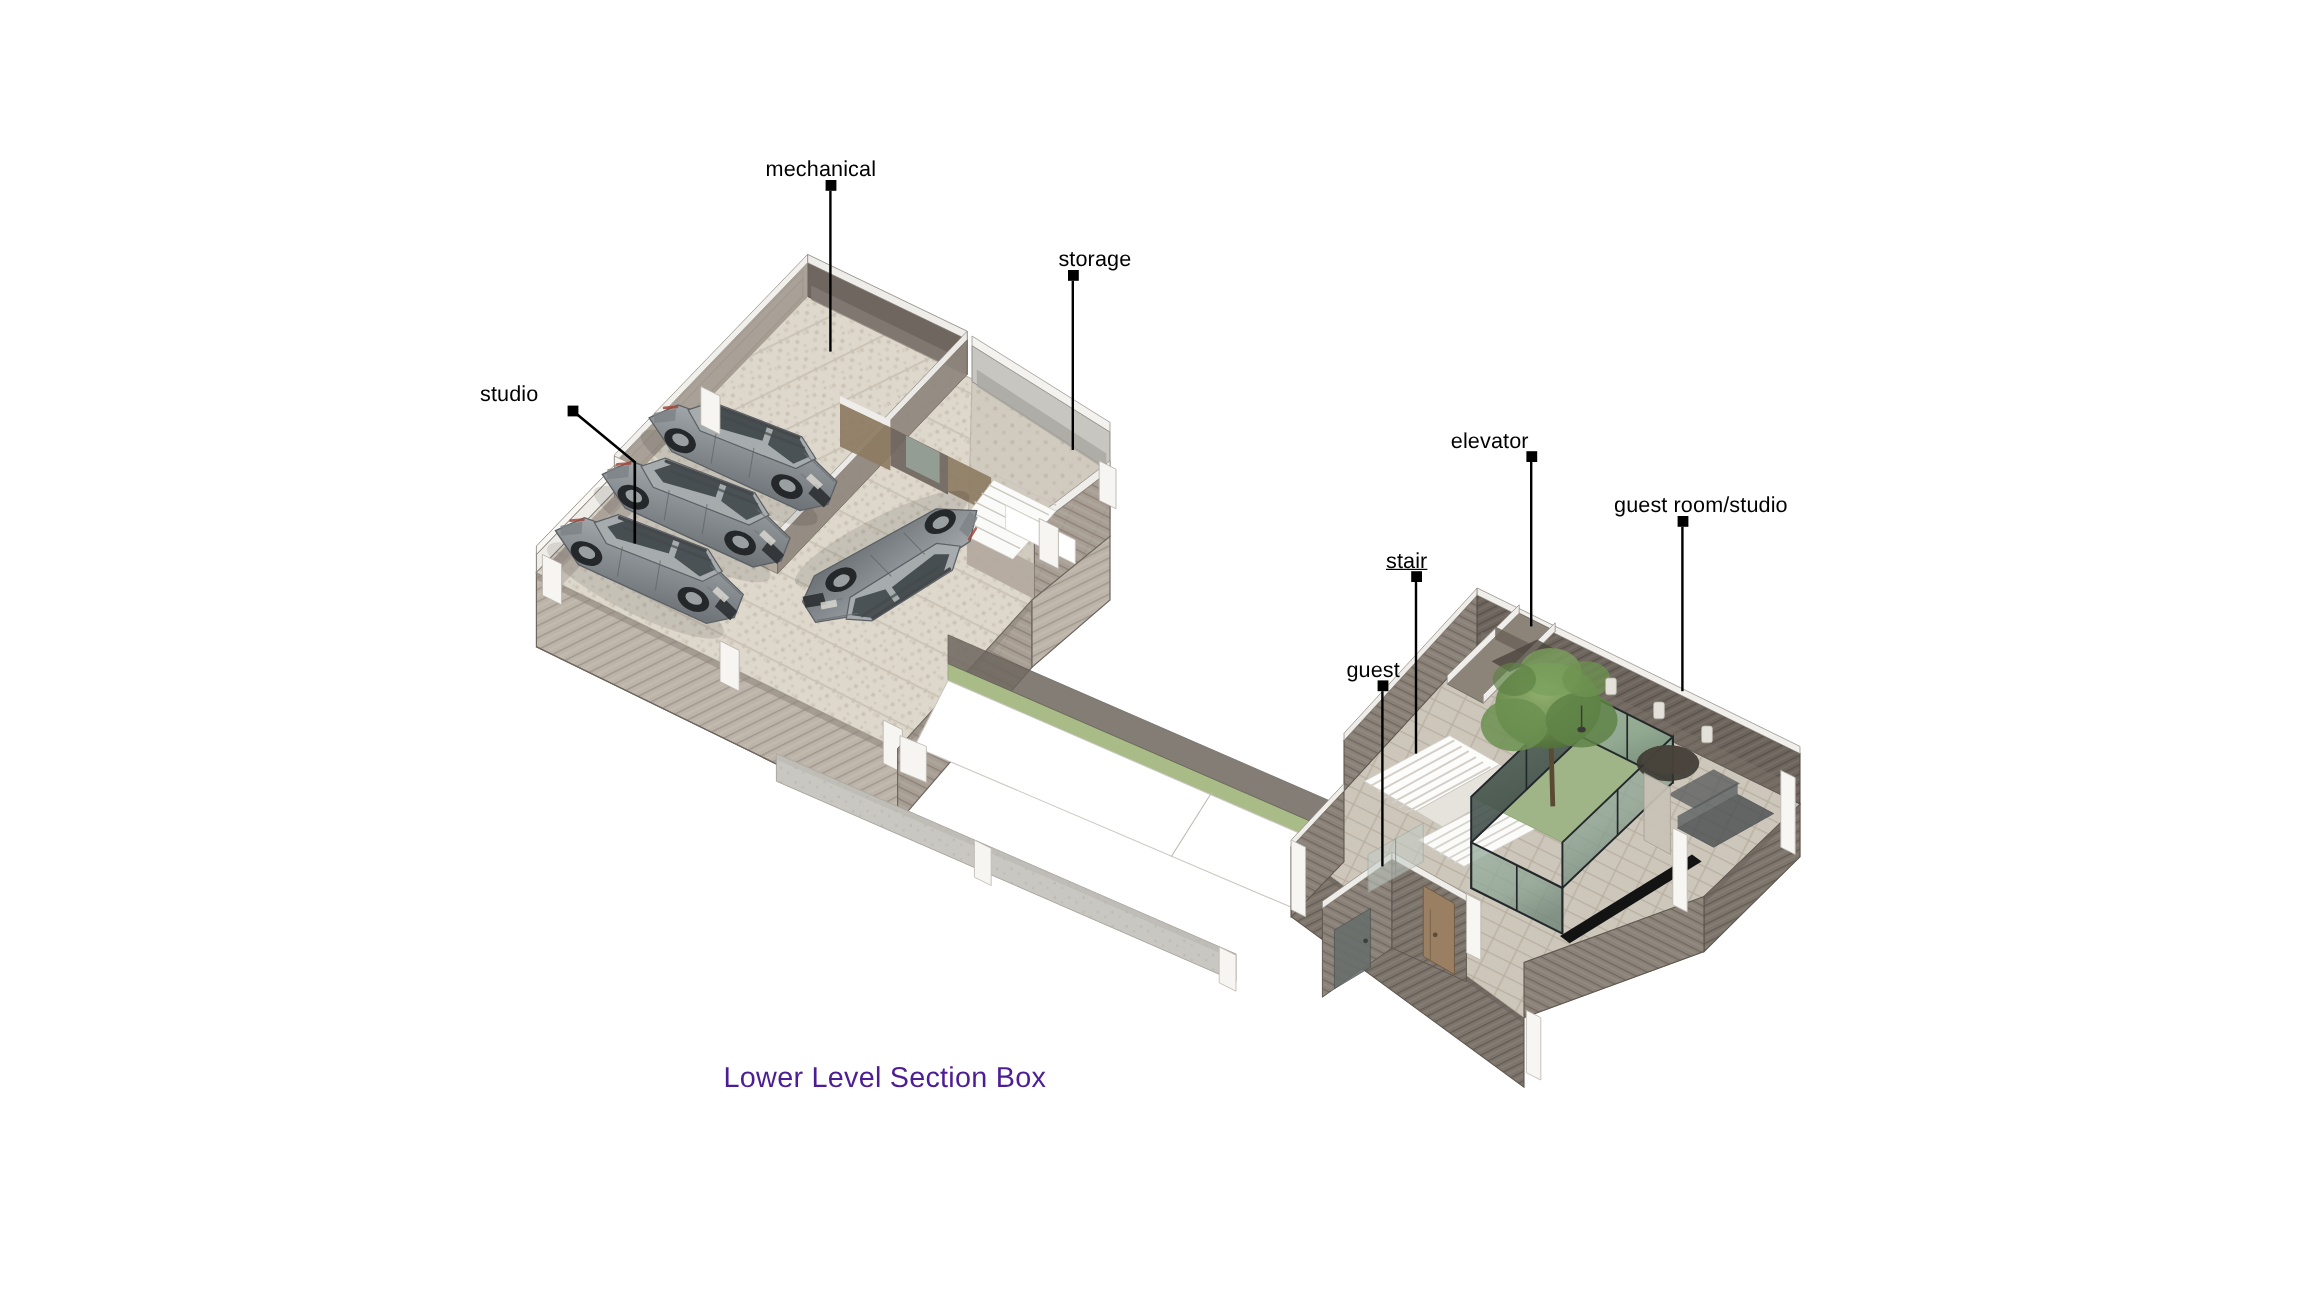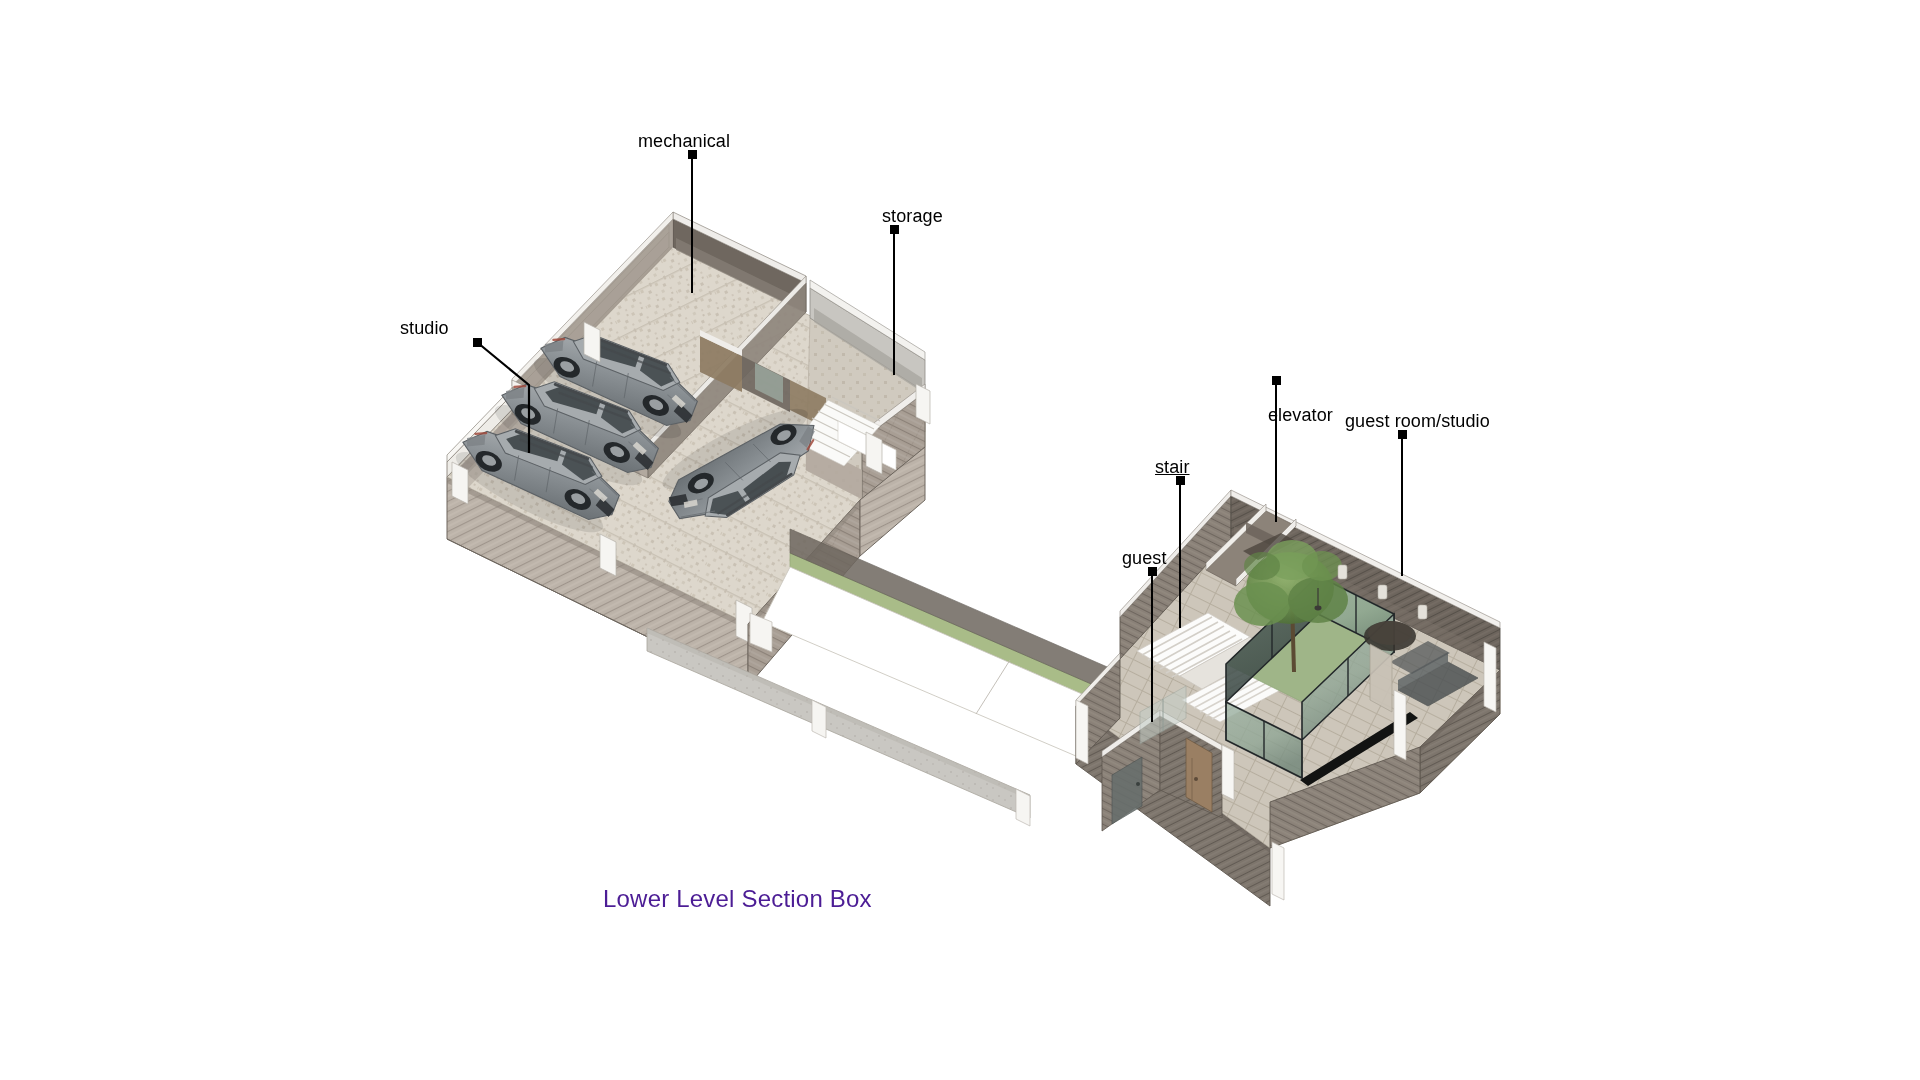--- a/index.html
+++ b/index.html
@@ -489,21 +489,21 @@
       <div class="ann-leader" style="left:691px; top:159px; height:134px;"></div>
     </div>
 
     <div class="annotation">
       <div class="ann-text" style="left:858px; top:207px;margin-left:24px;">storage</div>
       <div class="ann-marker" style="left:890px; top:225px;"></div>
       <div class="ann-leader" style="left:893px; top:234px; height:141px;"></div>
     </div>
 
     <div class="annotation">
-      <div class="ann-text" style="left:1268px; top:358px;margin-top:48px;">elevator</div>
+      <div class="ann-text" style="left:1209px; top:358px;">elevator</div>
       <div class="ann-marker" style="left:1272px; top:376px;"></div>
       <div class="ann-leader" style="left:1275px; top:385px; height:137px;"></div>
     </div>
 
     <div class="annotation">
       <div class="ann-text" style="left:1345px; top:412px;">guest room/studio</div>
       <div class="ann-marker" style="left:1398px; top:430px;"></div>
       <div class="ann-leader" style="left:1401px; top:439px; height:137px;"></div>
     </div>
 

